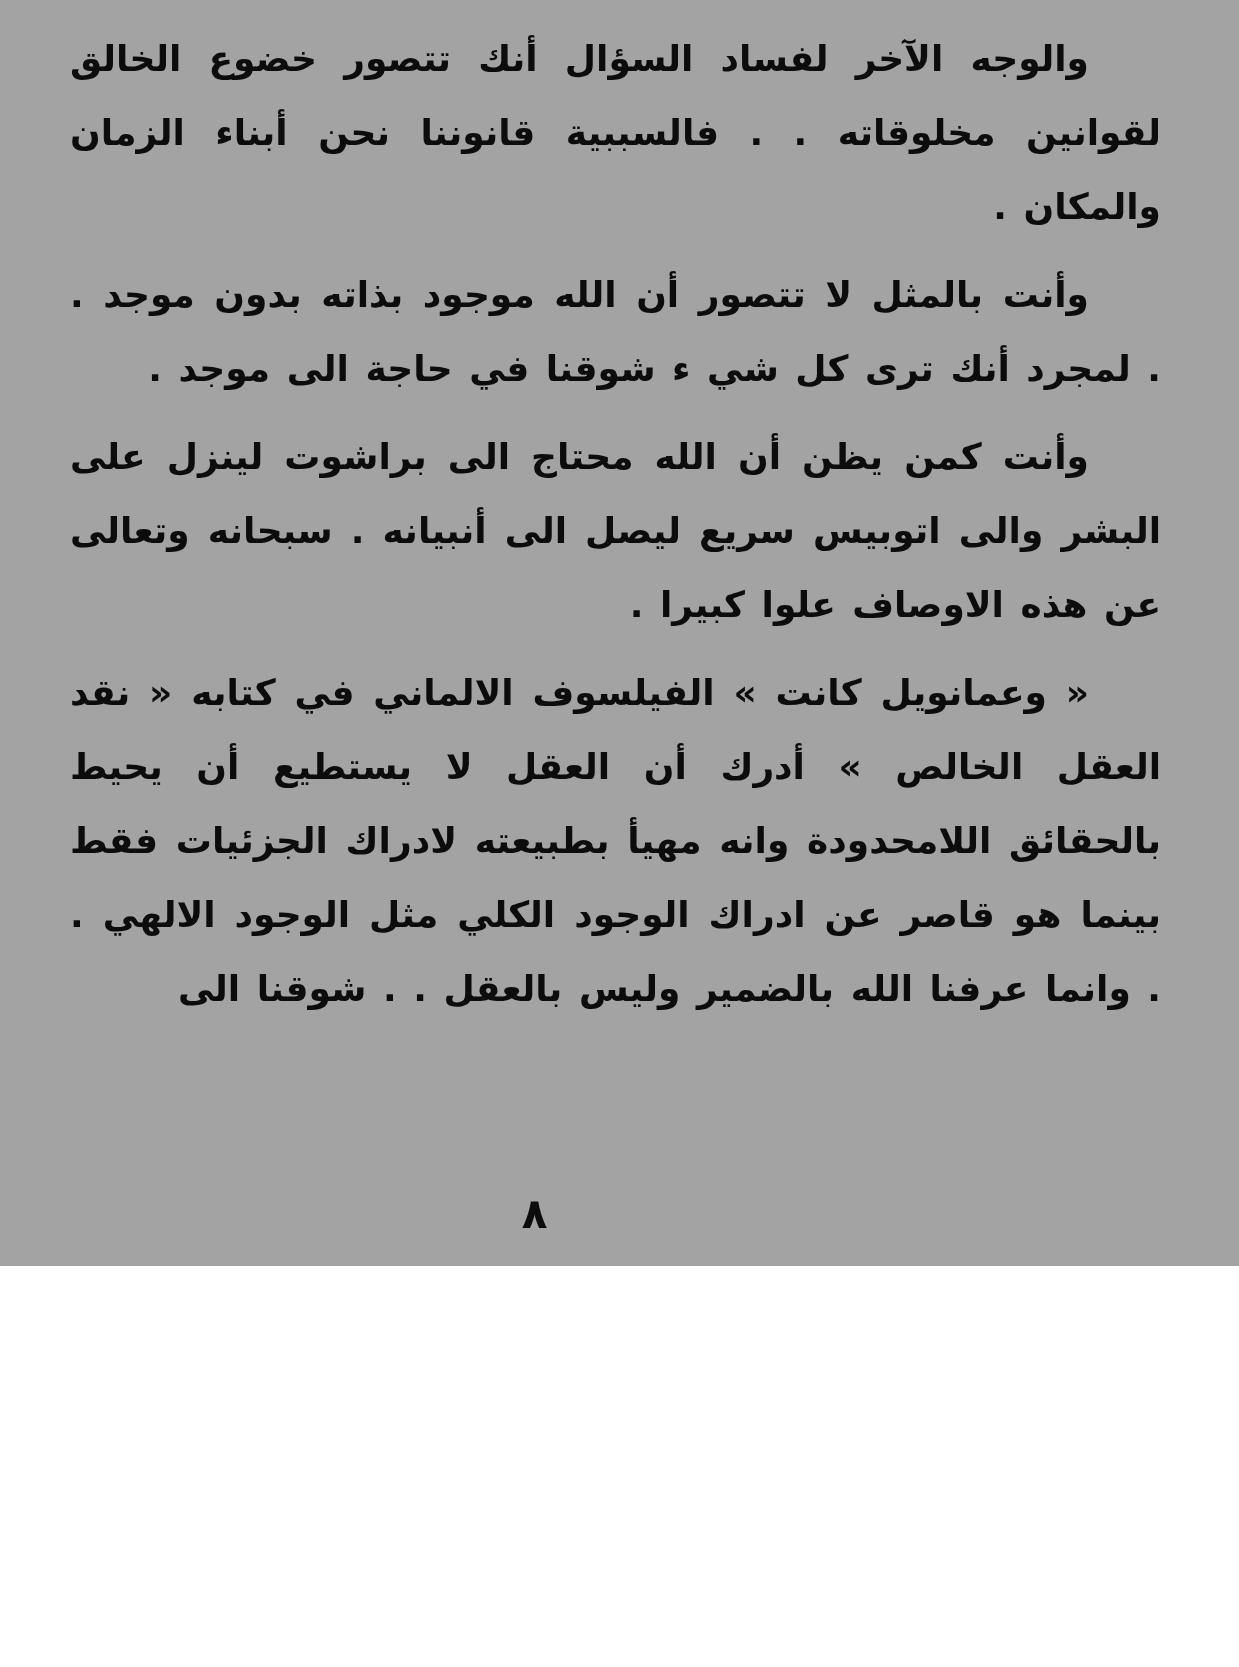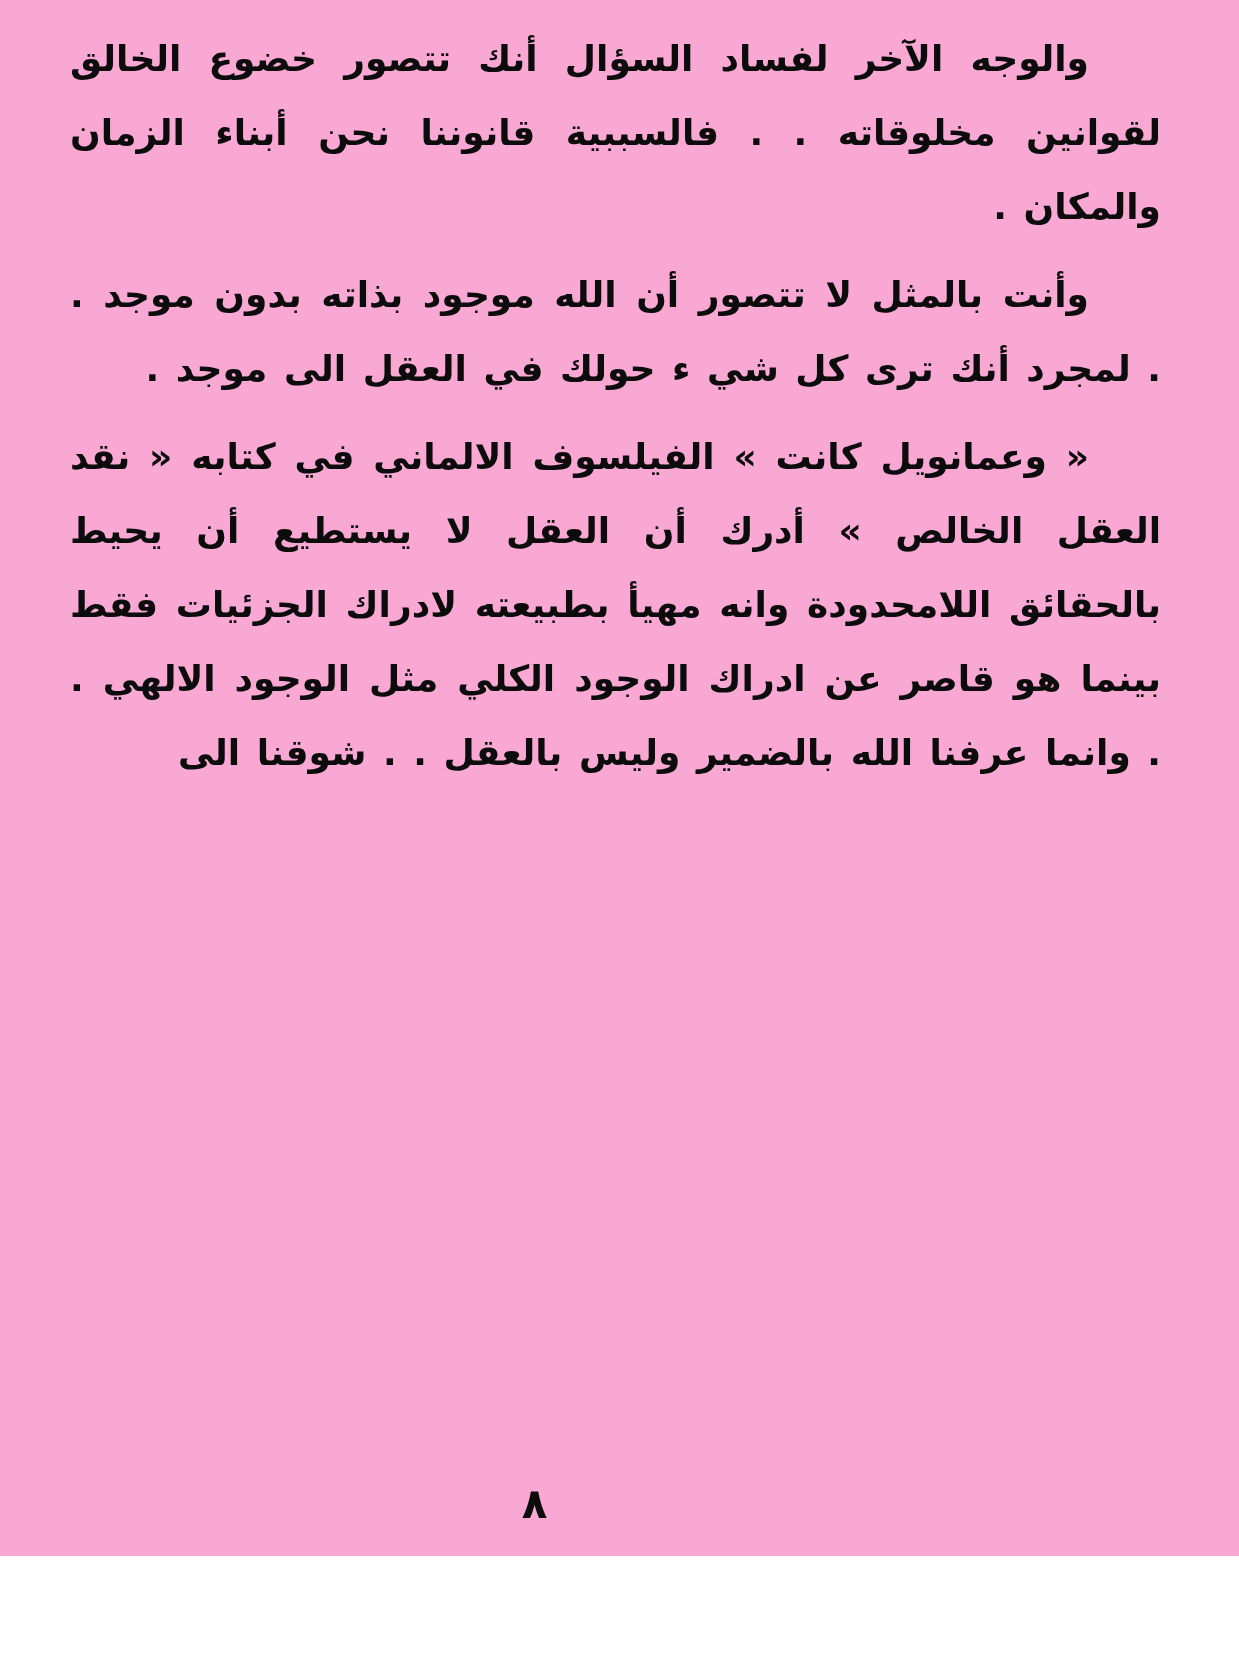--- a/index.html
+++ b/index.html
@@ -4,23 +4,23 @@
 <style>
   html, body {
     margin: 0;
     padding: 0;
     background: #ffffff;
   }
   .page {
     position: relative;
     box-sizing: border-box;
     width: 1239px;
-    height: 1556px;
+    height: 1266px;
     margin: 0 auto;
-    background: #f9a8d4;
+    background: #a3a3a3;
     overflow: hidden;
     font-family: "DejaVu Sans", sans-serif;
     color: #0c0c0c;
   }
   .text-block {
     direction: rtl;
     padding: 22px 78px 0 70px;
   }
   .text-block p {
     font-size: 36px;
@@ -45,17 +45,18 @@
     transform: translateX(-85px);
     color: #0c0c0c;
   }
 </style>
 </head>
 <body>
 
 <div class="page">
   <div class="text-block">
     <p>والوجه الآخر لفساد السؤال أنك تتصور خضوع الخالق لقوانين مخلوقاته . .  فالسببية قانوننا نحن أبناء الزمان والمكان .</p>
-    <p>وأنت بالمثل لا تتصور أن الله موجود بذاته بدون موجد . .  لمجرد أنك ترى كل شي ء حولك في العقل الى موجد .</p>
+    <p>وأنت بالمثل لا تتصور أن الله موجود بذاته بدون موجد . .  لمجرد أنك ترى كل شي ء شوقنا في حاجة الى موجد .</p>
+    <p>وأنت كمن يظن أن الله محتاج الى براشوت لينزل على البشر والى اتوبيس سريع ليصل الى أنبيانه .  سبحانه وتعالى عن هذه الاوصاف علوا كبيرا .</p>
     <p>« وعمانويل كانت » الفيلسوف الالماني في كتابه « نقد العقل الخالص » أدرك أن العقل لا يستطيع أن يحيط بالحقائق اللامحدودة وانه مهيأ بطبيعته لادراك الجزئيات فقط بينما هو قاصر عن ادراك الوجود الكلي مثل الوجود الالهي . .  وانما عرفنا الله بالضمير وليس بالعقل . .  شوقنا الى</p>
   </div>
   <div class="page-number">٨</div>
 </div>
 
 </body></html>

